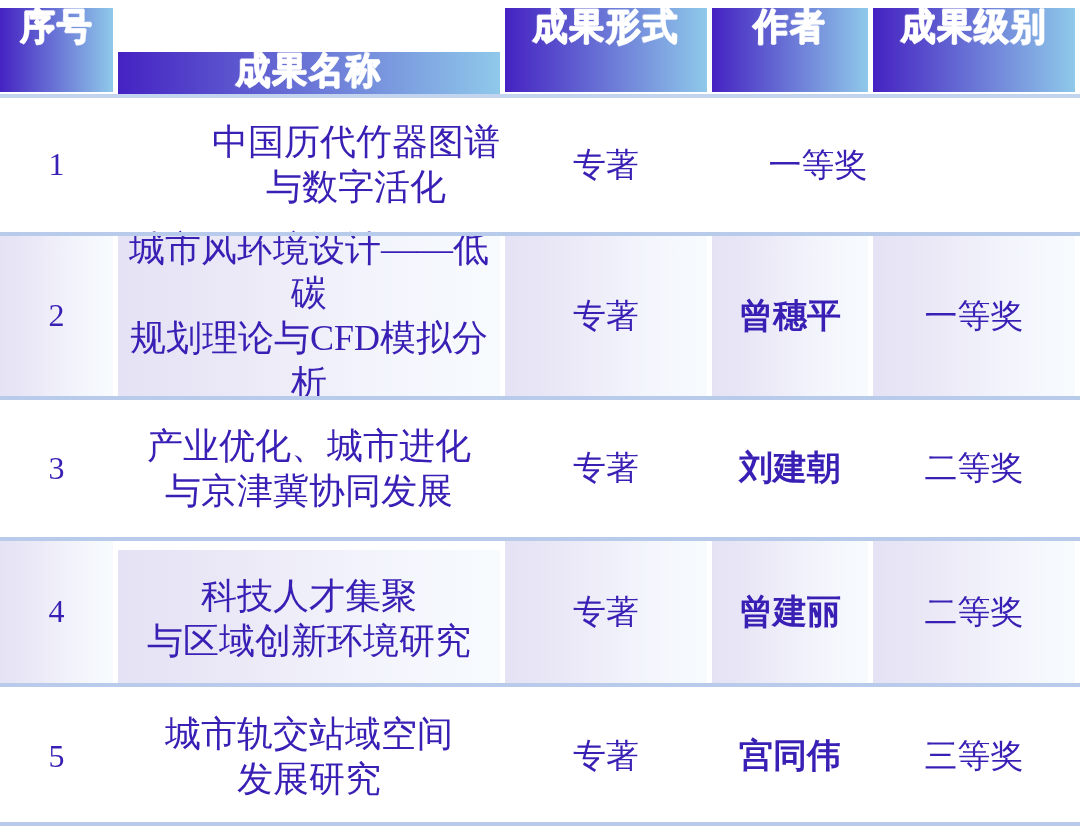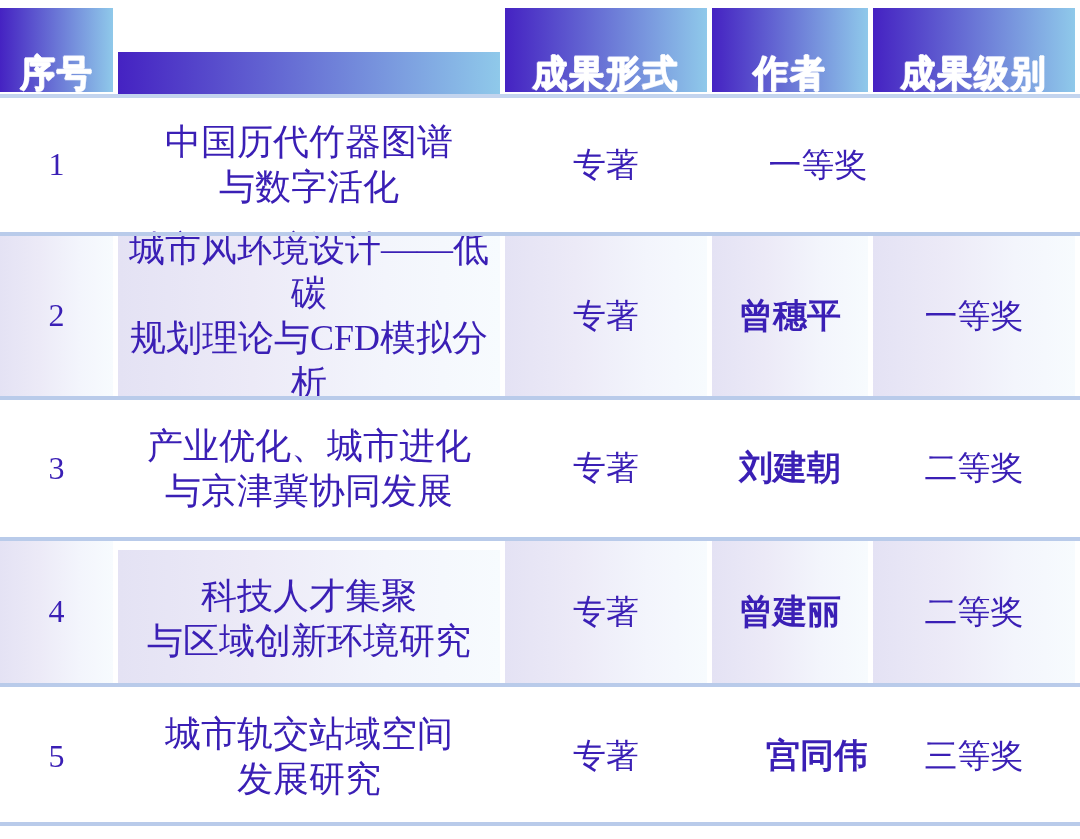--- a/index.html
+++ b/index.html
@@ -28,21 +28,21 @@
     left: 0;
     top: 8px;
     width: 1080px;
     height: 84px;
     display: flex;
     align-items: stretch;
   }
   .header-cell {
     position: relative;
     display: flex;
-    align-items: flex-end;
+    align-items: flex-start;
     justify-content: center;
     height: 84px;
     background: linear-gradient(90deg, var(--g1) 0%, var(--g2) 100%);
     box-sizing: border-box;
   }
   .header-gap {
     height: 84px;
     background: #ffffff;
     flex: 0 0 auto;
   }
@@ -174,21 +174,21 @@
     </div>
 
   <div class="header-underline"></div>
 
   <div class="body-rows">
       <div class="data-row plain" style="height: 134px;">
         <div class="cell" style="width: 113px;">
           <span class="txt txt-index">1</span>
         </div>
         <div class="cell-gap" style="width: 5px;"></div>
-        <div class="cell" style="width: 382px;">
+        <div class="cell" style="width: 382px; justify-content: flex-end;">
           <span class="txt txt-title">中国历代竹器图谱
 与数字活化</span>
         </div>
         <div class="cell-gap" style="width: 5px;"></div>
         <div class="cell" style="width: 202px;">
           <span class="txt txt-form">专著</span>
         </div>
         <div class="cell-gap" style="width: 5px;"></div>
         <div class="cell-gap" style="width: 5px;"></div>
         <div class="cell" style="width: 202px;">
@@ -272,21 +272,21 @@
         <div class="cell-gap" style="width: 5px;"></div>
         <div class="cell" style="width: 382px; font-family: Liberation Serif, serif;">
           <span class="txt txt-title">城市轨交站域空间
 发展研究</span>
         </div>
         <div class="cell-gap" style="width: 5px;"></div>
         <div class="cell" style="width: 202px;">
           <span class="txt txt-form">专著</span>
         </div>
         <div class="cell-gap" style="width: 5px;"></div>
-        <div class="cell" style="width: 156px; justify-content: flex-end;">
+        <div class="cell" style="width: 156px;">
           <span class="txt txt-author">宫同伟</span>
         </div>
         <div class="cell-gap" style="width: 5px;"></div>
         <div class="cell" style="width: 202px; font-family: Liberation Serif, serif;">
           <span class="txt txt-level">三等奖</span>
         </div>
         <div class="row-sep bottom" style="background: rgb(185, 203, 234);"></div>
       </div>
     </div>
 

